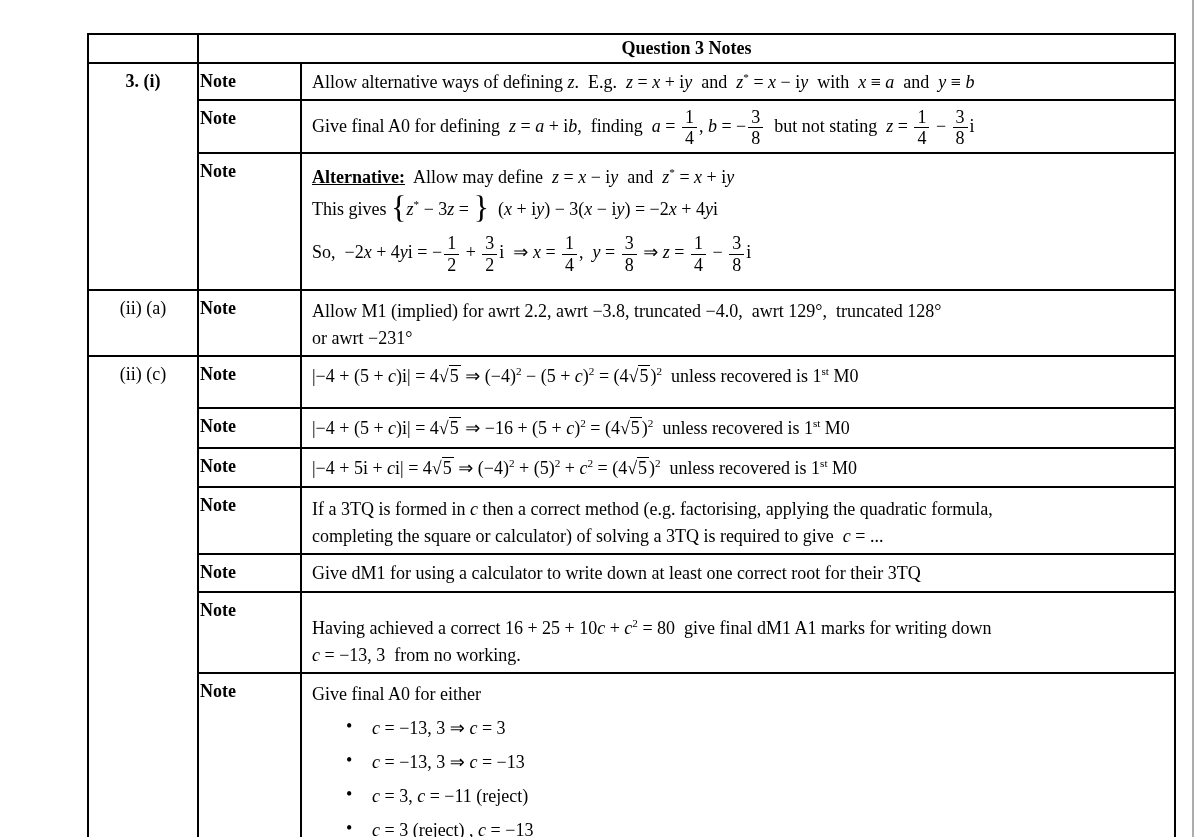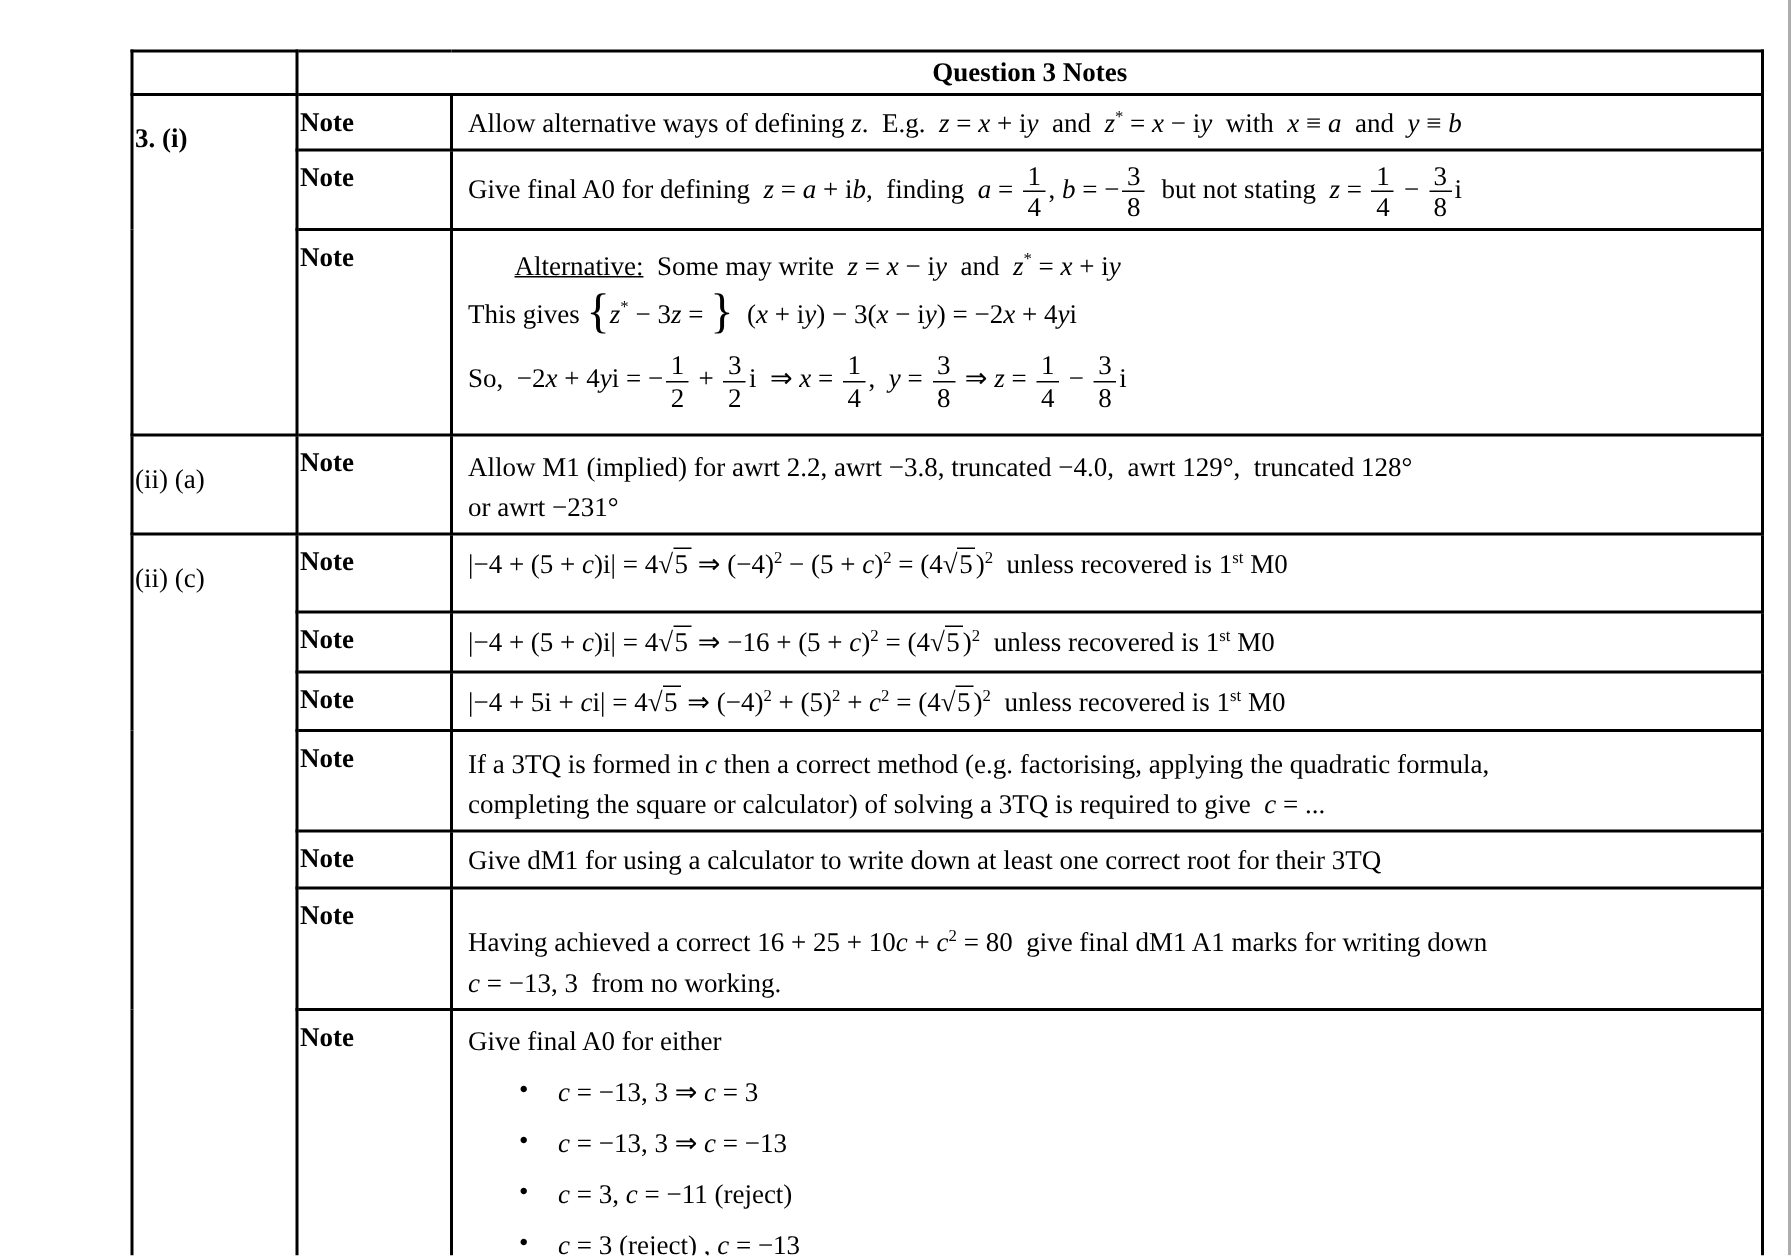--- a/index.html
+++ b/index.html
@@ -2,28 +2,28 @@
 <html><head>
 <meta charset="utf-8">
 <style>
   html,body{margin:0;padding:0;background:#ffffff;}
   .page{position:relative;width:1194px;height:837px;background:#ffffff;overflow:hidden;
         font-family:"Liberation Serif", serif;color:#000;font-size:18px;}
   .page-edge{position:absolute;top:0;right:0;width:2px;height:837px;background:#adadad;}
   table.notes{position:absolute;left:87px;top:33px;width:1089px;border-collapse:collapse;
         table-layout:fixed;font-size:18px;}
   table.notes td{border:2px solid #000;vertical-align:top;overflow:hidden;}
-  td.c1{padding-top:18px;font-size:18px;}
+  td.c1{text-align:center;padding-top:7px;font-size:18px;}
   td.c2{text-align:left;padding-top:7px;font-weight:bold;}
   td.c3{padding:4px 10px 3px 10px;}
   td.hdr{text-align:center;font-weight:bold;padding:3px 0;vertical-align:middle;}
   .rich,.plainline{white-space:pre-wrap;line-height:1.45;}
   .line{margin:1px 0;}
   .it{font-style:italic;}
-  .bu{font-weight:normal;text-decoration:underline;margin-left:31px;}
+  .bu{font-weight:bold;text-decoration:underline;}
   sup{font-size:62%;line-height:0;vertical-align:super;}
   .frac{display:inline-block;vertical-align:middle;text-align:center;line-height:1.02;padding:0 2px;}
   .fnum{display:block;border-bottom:1.6px solid #000;padding:0 3px 1px 3px;}
   .fden{display:block;padding-top:1px;}
   .rad{border-top:1.6px solid #000;padding:0 2px 0 1px;}
   .big{font-size:180%;line-height:0;vertical-align:-0.10em;}
   .bullet-row{display:flex;padding-left:34px;margin:8px 0;line-height:1.3;}
   .bullet-dot{width:26px;flex:0 0 26px;text-align:left;}
   .tall-line{margin:6px 0 10px 0;}
   .fr-line{line-height:1.15;}
@@ -58,21 +58,21 @@
     <tr style="height:53px">
       <td class="c2">Note</td>
       <td class="c3">
         <div class="rich line fr-line" style="margin-top:3px"><span>Give final A0 for defining  </span><span class="it">z</span><span> = </span><span class="it">a</span><span> + i</span><span class="it">b</span><span>,  finding  </span><span class="it">a</span><span> = </span><span class="frac"><span class="fnum">1</span><span class="fden">4</span></span><span>, </span><span class="it">b</span><span> = −</span><span class="frac"><span class="fnum">3</span><span class="fden">8</span></span><span>  but not stating  </span><span class="it">z</span><span> = </span><span class="frac"><span class="fnum">1</span><span class="fden">4</span></span><span> − </span><span class="frac"><span class="fnum">3</span><span class="fden">8</span></span><span>i</span></div>
       </td>
     </tr>
 
     <tr style="height:137px">
       <td class="c2">Note</td>
       <td class="c3">
-        <div class="rich line" style="margin-top:6px"><span class="bu">Alternative:</span><span>  Some may write  </span><span class="it">z</span><span> = </span><span class="it">x</span><span> − i</span><span class="it">y</span><span>  and  </span><span class="it">z</span><sup>*</sup><span> = </span><span class="it">x</span><span> + i</span><span class="it">y</span></div>
+        <div class="rich line" style="margin-top:6px"><span class="bu">Alternative:</span><span>  Allow may define  </span><span class="it">z</span><span> = </span><span class="it">x</span><span> − i</span><span class="it">y</span><span>  and  </span><span class="it">z</span><sup>*</sup><span> = </span><span class="it">x</span><span> + i</span><span class="it">y</span></div>
         <div class="rich line tall-line"><span>This gives </span><span class="big">{</span><span class="it">z</span><sup>*</sup><span> − 3</span><span class="it">z</span><span> = </span><span class="big">}</span><span>  (</span><span class="it">x</span><span> + i</span><span class="it">y</span><span>) − 3(</span><span class="it">x</span><span> − i</span><span class="it">y</span><span>) = −2</span><span class="it">x</span><span> + 4</span><span class="it">y</span><span>i</span></div>
         <div class="rich line fr-line" style="margin-top:12px"><span>So,  −2</span><span class="it">x</span><span> + 4</span><span class="it">y</span><span>i = −</span><span class="frac"><span class="fnum">1</span><span class="fden">2</span></span><span> + </span><span class="frac"><span class="fnum">3</span><span class="fden">2</span></span><span>i  ⇒ </span><span class="it">x</span><span> = </span><span class="frac"><span class="fnum">1</span><span class="fden">4</span></span><span>,  </span><span class="it">y</span><span> = </span><span class="frac"><span class="fnum">3</span><span class="fden">8</span></span><span> ⇒ </span><span class="it">z</span><span> = </span><span class="frac"><span class="fnum">1</span><span class="fden">4</span></span><span> − </span><span class="frac"><span class="fnum">3</span><span class="fden">8</span></span><span>i</span></div>
       </td>
     </tr>
 
     <tr style="height:62px">
       <td class="c1"><span>(ii) (a)</span></td>
       <td class="c2">Note</td>
       <td class="c3">
         <div class="plainline line" style="margin-top:3px">Allow M1 (implied) for awrt 2.2, awrt −3.8, truncated −4.0,  awrt 129°,  truncated 128°</div>

